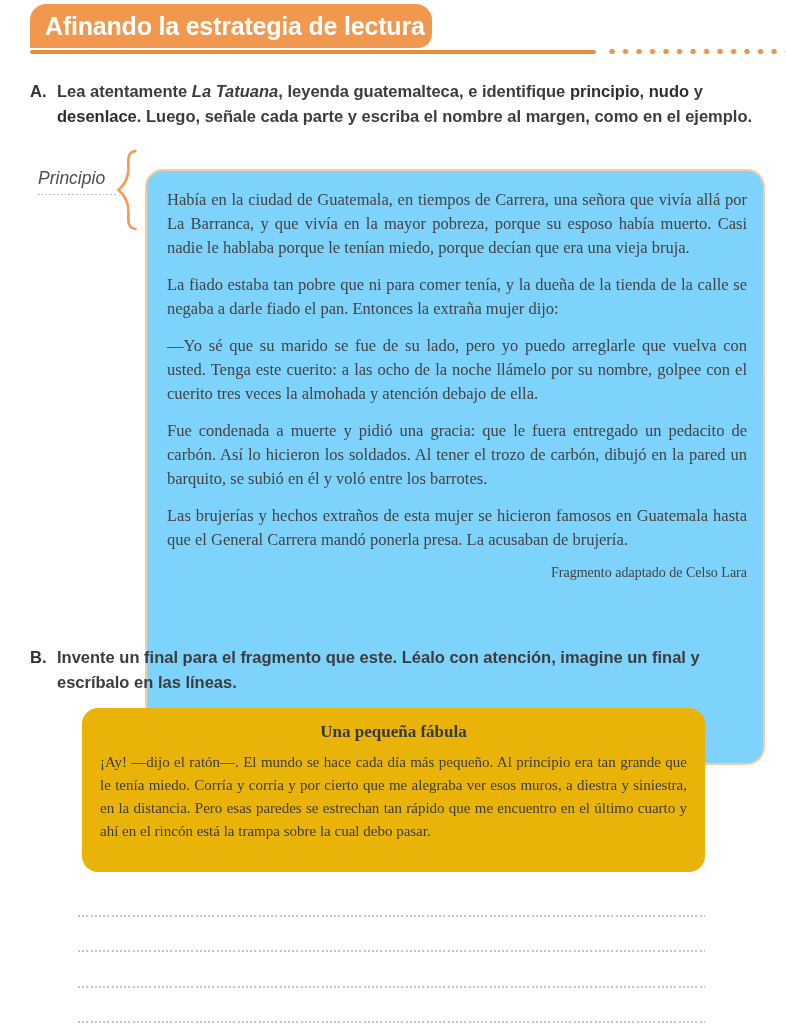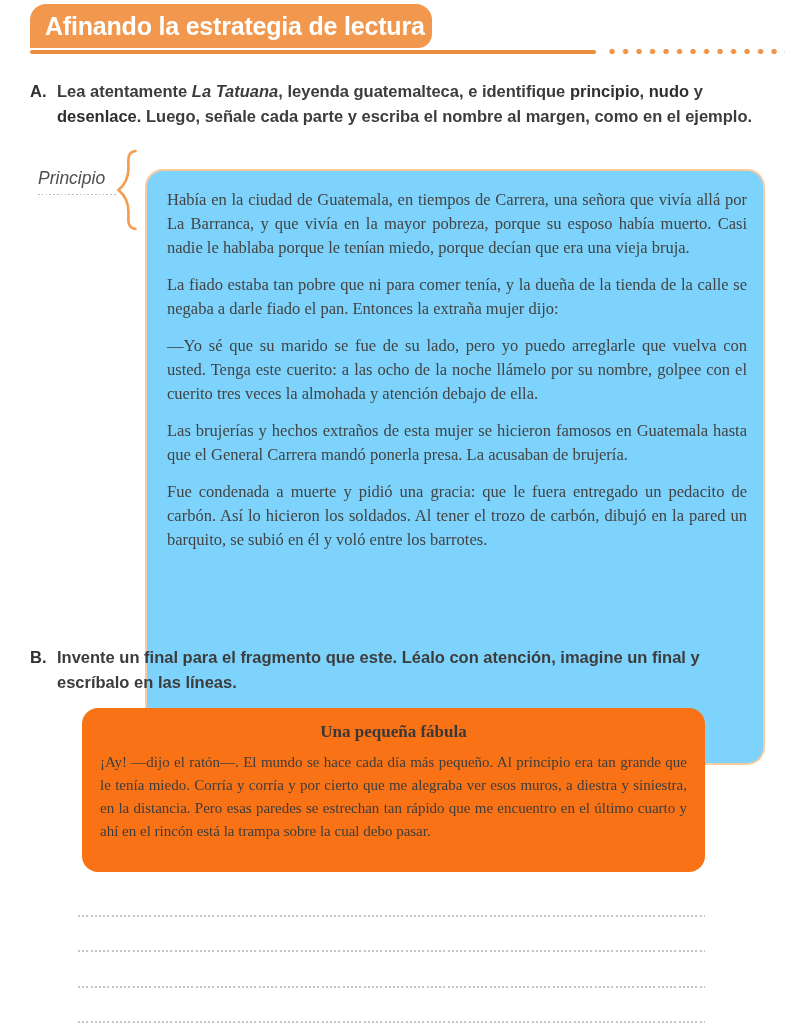--- a/index.html
+++ b/index.html
@@ -58,21 +58,21 @@
     cursor:text;
   }
   .margin-label-text{
     font-family:"Liberation Sans",sans-serif;font-style:italic;
     font-size:17.5px;color:#4e4e4e;
   }
   .brace{position:absolute;left:111px;top:149px;width:27px;height:82px;}
   
   .fable-box{
     position:absolute;left:82px;top:708px;width:623px;height:164px;
-    background:#f97316;border-radius:16px;
+    background:#eab308;border-radius:16px;
     padding:12px 18px 8px 18px;box-sizing:border-box;
   }
   .fable-title{
     margin:2px 0 9px 0;font-family:"Liberation Serif",serif;
     font-size:17px;font-weight:bold;color:#383838;text-align:center;
   }
   .fable-text{
     margin:0;font-family:"Liberation Serif",serif;
     font-size:15px;line-height:23px;color:#3d3d3d;text-align:justify;
   }
@@ -111,22 +111,23 @@
   </div>
 
   <svg class="brace" viewBox="0 0 26 82" aria-hidden="true">
     <path d="M24 2 C15 3 17 12 17 19 C17 30 13 36 7 41 C13 46 17 52 17 63 C17 70 15 79 24 80" fill="none" stroke="#F39B50" stroke-width="2.6" stroke-linecap="round"></path>
   </svg>
 
   <div class="story-box">
     <p class="story-p">Había en la ciudad de Guatemala, en tiempos de Carrera, una señora que vivía allá por La Barranca, y que vivía en la mayor pobreza, porque su esposo había muerto. Casi nadie le hablaba porque le tenían miedo, porque decían que era una vieja bruja.</p>
     <p class="story-p">La fiado estaba tan pobre que ni para comer tenía, y la dueña de la tienda de la calle se negaba a darle fiado el pan. Entonces la extraña mujer dijo:</p>
     <p class="story-p">—Yo sé que su marido se fue de su lado, pero yo puedo arreglarle que vuelva con usted. Tenga este cuerito: a las ocho de la noche llámelo por su nombre, golpee con el cuerito tres veces la almohada y atención debajo de ella.</p>
+    <p class="story-p">Fue condenada a muerte y pidió una gracia: que le fuera entregado un pedacito de carbón. Así lo hicieron los soldados. Al tener el trozo de carbón, dibujó en la pared un barquito, se subió en él y voló entre los barrotes.</p>
     <p class="story-p">Las brujerías y hechos extraños de esta mujer se hicieron famosos en Guatemala hasta que el General Carrera mandó ponerla presa. La acusaban de brujería.</p>
-    <p class="story-p">Fue condenada a muerte y pidió una gracia: que le fuera entregado un pedacito de carbón. Así lo hicieron los soldados. Al tener el trozo de carbón, dibujó en la pared un barquito, se subió en él y voló entre los barrotes.</p>
+    <p class="story-attribution">Fragmento adaptado de Celso Lara</p>
   </div>
 
   <div class="exercise exercise-b">
     <span class="marker">B.</span>
     <p class="instruction">Invente un final para el fragmento que este. Léalo con atención, imagine un final y escríbalo en las líneas.</p>
   </div>
 
   <div class="fable-box">
     <h3 class="fable-title">Una pequeña fábula</h3>
     <p class="fable-text">¡Ay! —dijo el ratón—. El mundo se hace cada día más pequeño. Al principio era tan grande que le tenía miedo. Corría y corría y por cierto que me alegraba ver esos muros, a diestra y siniestra, en la distancia. Pero esas paredes se estrechan tan rápido que me encuentro en el último cuarto y ahí en el rincón está la trampa sobre la cual debo pasar.</p>

